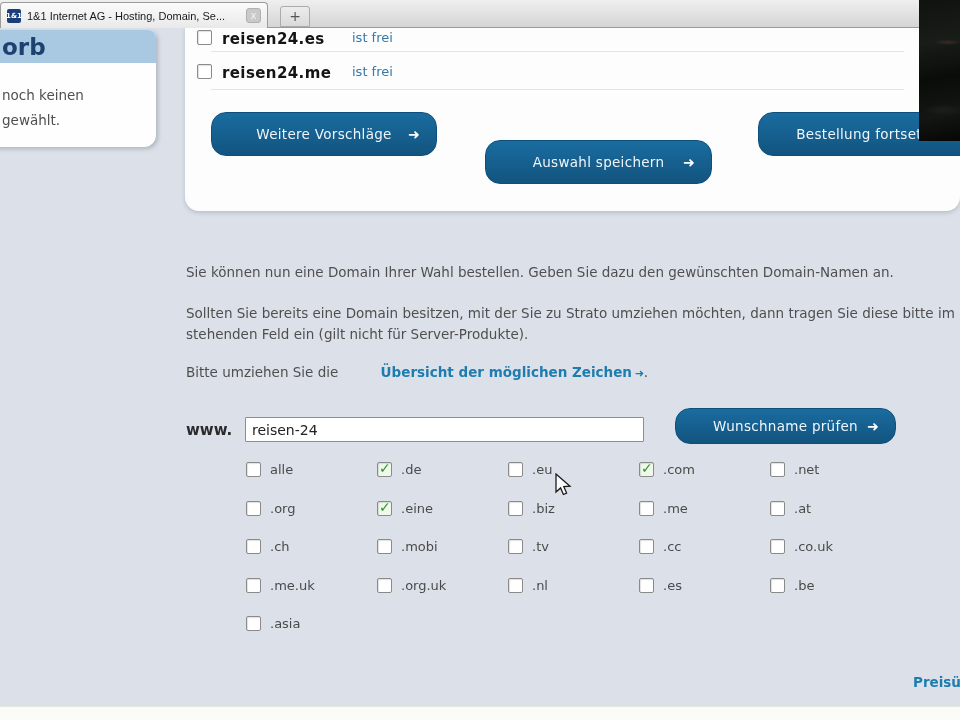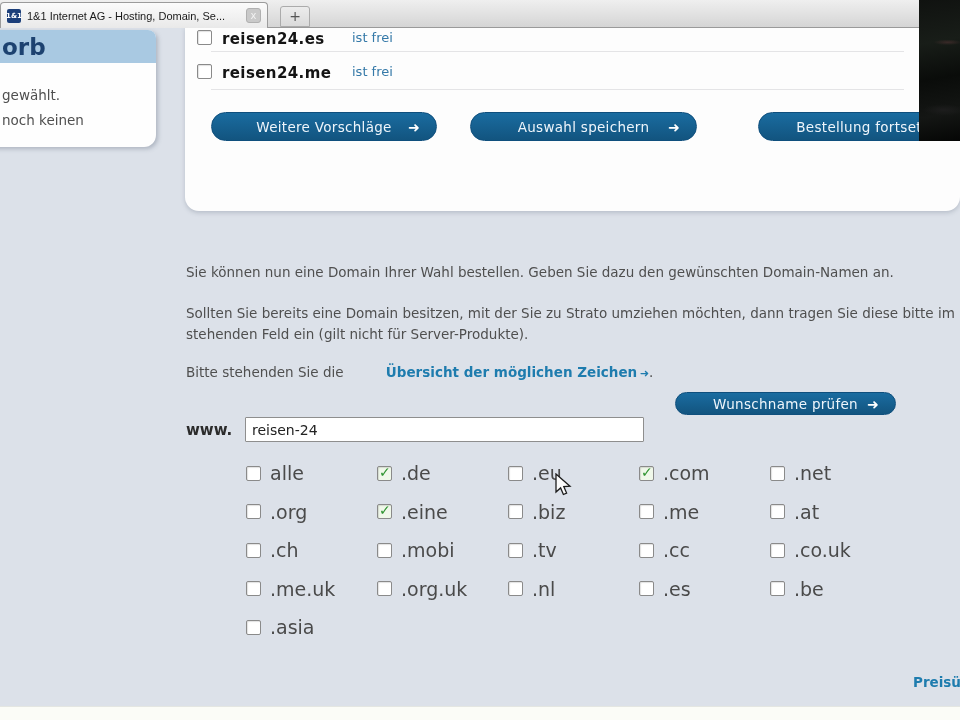--- a/index.html
+++ b/index.html
@@ -46,43 +46,43 @@
   .divider { position:absolute; left:26px; right:56px; height:1px; background:#e4e4e6; }
   .divider.d1 { top:24px; } .divider.d2 { top:62px; }
   .cb { width:15px; height:15px; background:#fff; border:1px solid #8a8a8a; border-radius:2px;
     position:relative; flex:0 0 auto; box-shadow:inset 1px 1px 1px rgba(0,0,0,.12); }
   .cb.checked { background:#f0f8ea; }
   .cb.checked::after { content:"✓"; position:absolute; left:1px; top:-3px; color:#2f9432;
     font-size:14px; font-weight:bold; }
   .sug-domain { font-weight:bold; font-size:15px; color:#141414; letter-spacing:.4px; width:120px; }
   .sug-status { font-size:13px; color:#3579a8; }
 
-  .btn { position:absolute; top:85px; height:29px; border-radius:15px; border:1px solid #0f4f7d;
+  .btn { position:absolute; top:85px; height:44px; border-radius:15px; border:1px solid #0f4f7d;
     background:linear-gradient(#1a6ca0,#12547f); color:#eef5fb; font-size:13.5px;
     display:flex; align-items:center; justify-content:center; letter-spacing:.3px; }
   .btn .arr { position:absolute; right:16px; top:50%; transform:translateY(-50%); font-size:14px; color:#fff; }
   .btn.b1 { left:26px;  width:226px; }
-  .btn.b2 { left:285px; width:227px; }
+  .btn.b2 { left:300px; width:227px;margin-top:28px; }
   .btn.b3 { left:573px; width:227px; }
 
   
   .para { position:absolute; left:186px; color:#4f4f4f; font-size:13.5px; line-height:21px; width:790px; }
   .p1 { top:262px; } .p2 { top:303px; } .p3 { top:362px; }
   .charlink { color:#1e7cae; font-weight:bold;margin-left:38px; }
   .charlink .arr2 { font-size:11px; }
 
   .www { position:absolute; left:186px; top:421px; font-weight:bold; font-size:15px; color:#2b2b2b; }
   .dom-input { position:absolute; left:245px; top:417px; width:399px; height:25px;
     border:1px solid #8e8e8e; background:#fff; font-family:"DejaVu Sans",sans-serif;
     font-size:14px; color:#222; padding:0 6px; border-radius:1px; }
-  .btn.check { position:absolute; left:675px; top:392px; width:221px; height:23px; }
+  .btn.check { position:absolute; left:675px; top:408px; width:221px; height:36px; }
 
   .tlds { position:absolute; left:246px; top:462px; display:grid;
     grid-template-columns:repeat(5,131px); grid-auto-rows:38.5px; align-items:start; }
-  .tld { display:flex; align-items:center; gap:9px; font-size:19px; color:#4a4a4a; }
+  .tld { display:flex; align-items:center; gap:9px; font-size:13px; color:#4a4a4a; }
 
   .price { position:absolute; left:913px; top:674px; font-weight:bold; font-size:13.5px;
     color:#1e7cae; white-space:nowrap; }
 
   .footer-strip { position:absolute; left:0; top:706px; width:960px; height:14px; background:#fbfcf7;
     border-top:1px solid #e4e6e2; }
 
   .cursor { position:absolute; left:552px; top:473px; z-index:70; }
 </style>
 </head>
@@ -99,22 +99,22 @@
   </div>
 </div>
 
 <div class="video"></div>
 
 <div class="basket">
   <div class="basket-head">
     <span class="basket-title">orb</span>
   </div>
   <div class="basket-body">
+    <div>noch keinen</div>
     <div>gewählt.</div>
-    <div>noch keinen</div>
   </div>
 </div>
 
 <div class="panel">
   <div class="sug-row r1">
     <span class="cb"></span>
     <span class="sug-domain">reisen24.es</span>
     <span class="sug-status">ist frei</span>
   </div>
   <div class="divider d1"></div>
@@ -137,21 +137,21 @@
     <span>Bestellung fortsetzen</span>
     <span class="arr">➜</span>
   </div>
 </div>
 
 <div class="para p1">Sie können nun eine Domain Ihrer Wahl bestellen. Geben Sie dazu den gewünschten Domain-Namen an.</div>
 <div class="para p2">
   <div>Sollten Sie bereits eine Domain besitzen, mit der Sie zu Strato umziehen möchten, dann tragen Sie diese bitte im</div>
   <div>stehenden Feld ein (gilt nicht für Server-Produkte).</div>
 </div>
-<div class="para p3"><span>Bitte stehenden Sie die </span><span class="charlink"><span>Übersicht der möglichen Zeichen</span> <span class="arr2">➜</span></span><span>.</span></div>
+<div class="para p3"><span>Bitte umziehen Sie die </span><span class="charlink"><span>Übersicht der möglichen Zeichen</span> <span class="arr2">➜</span></span><span>.</span></div>
 
 <span class="www">www.</span>
 <input class="dom-input" type="text" value="reisen-24" style="">
 <div class="btn check">
   <span>Wunschname prüfen</span>
   <span class="arr">➜</span>
 </div>
 
 <div class="tlds">
   <div class="tld">

